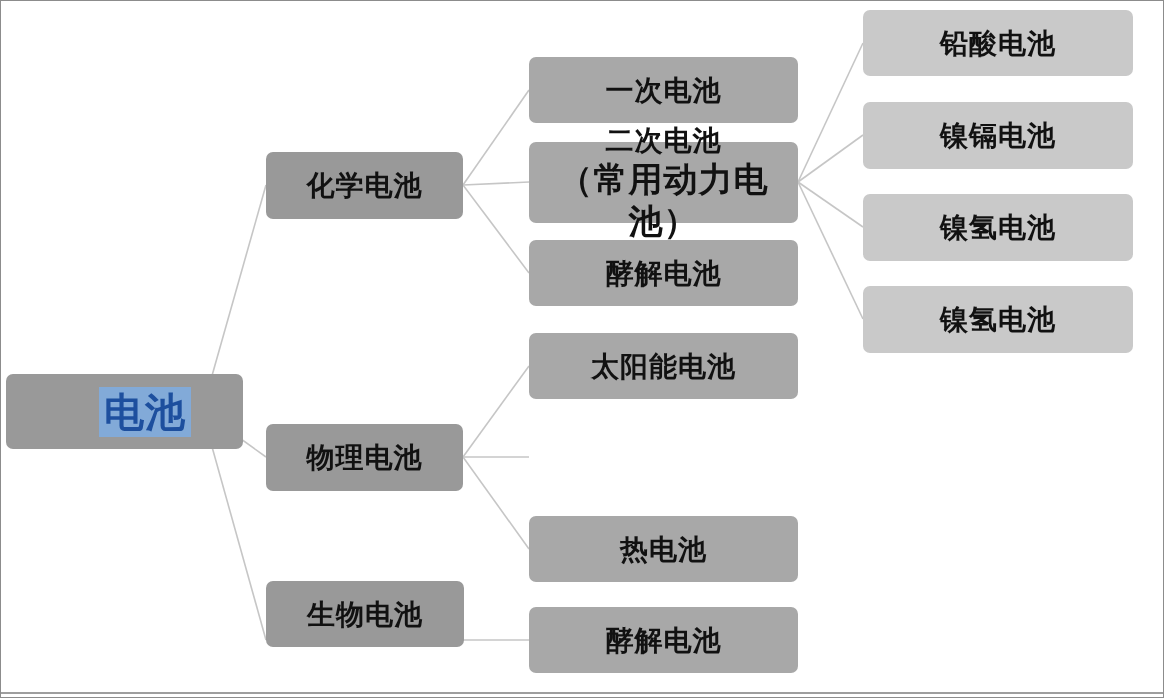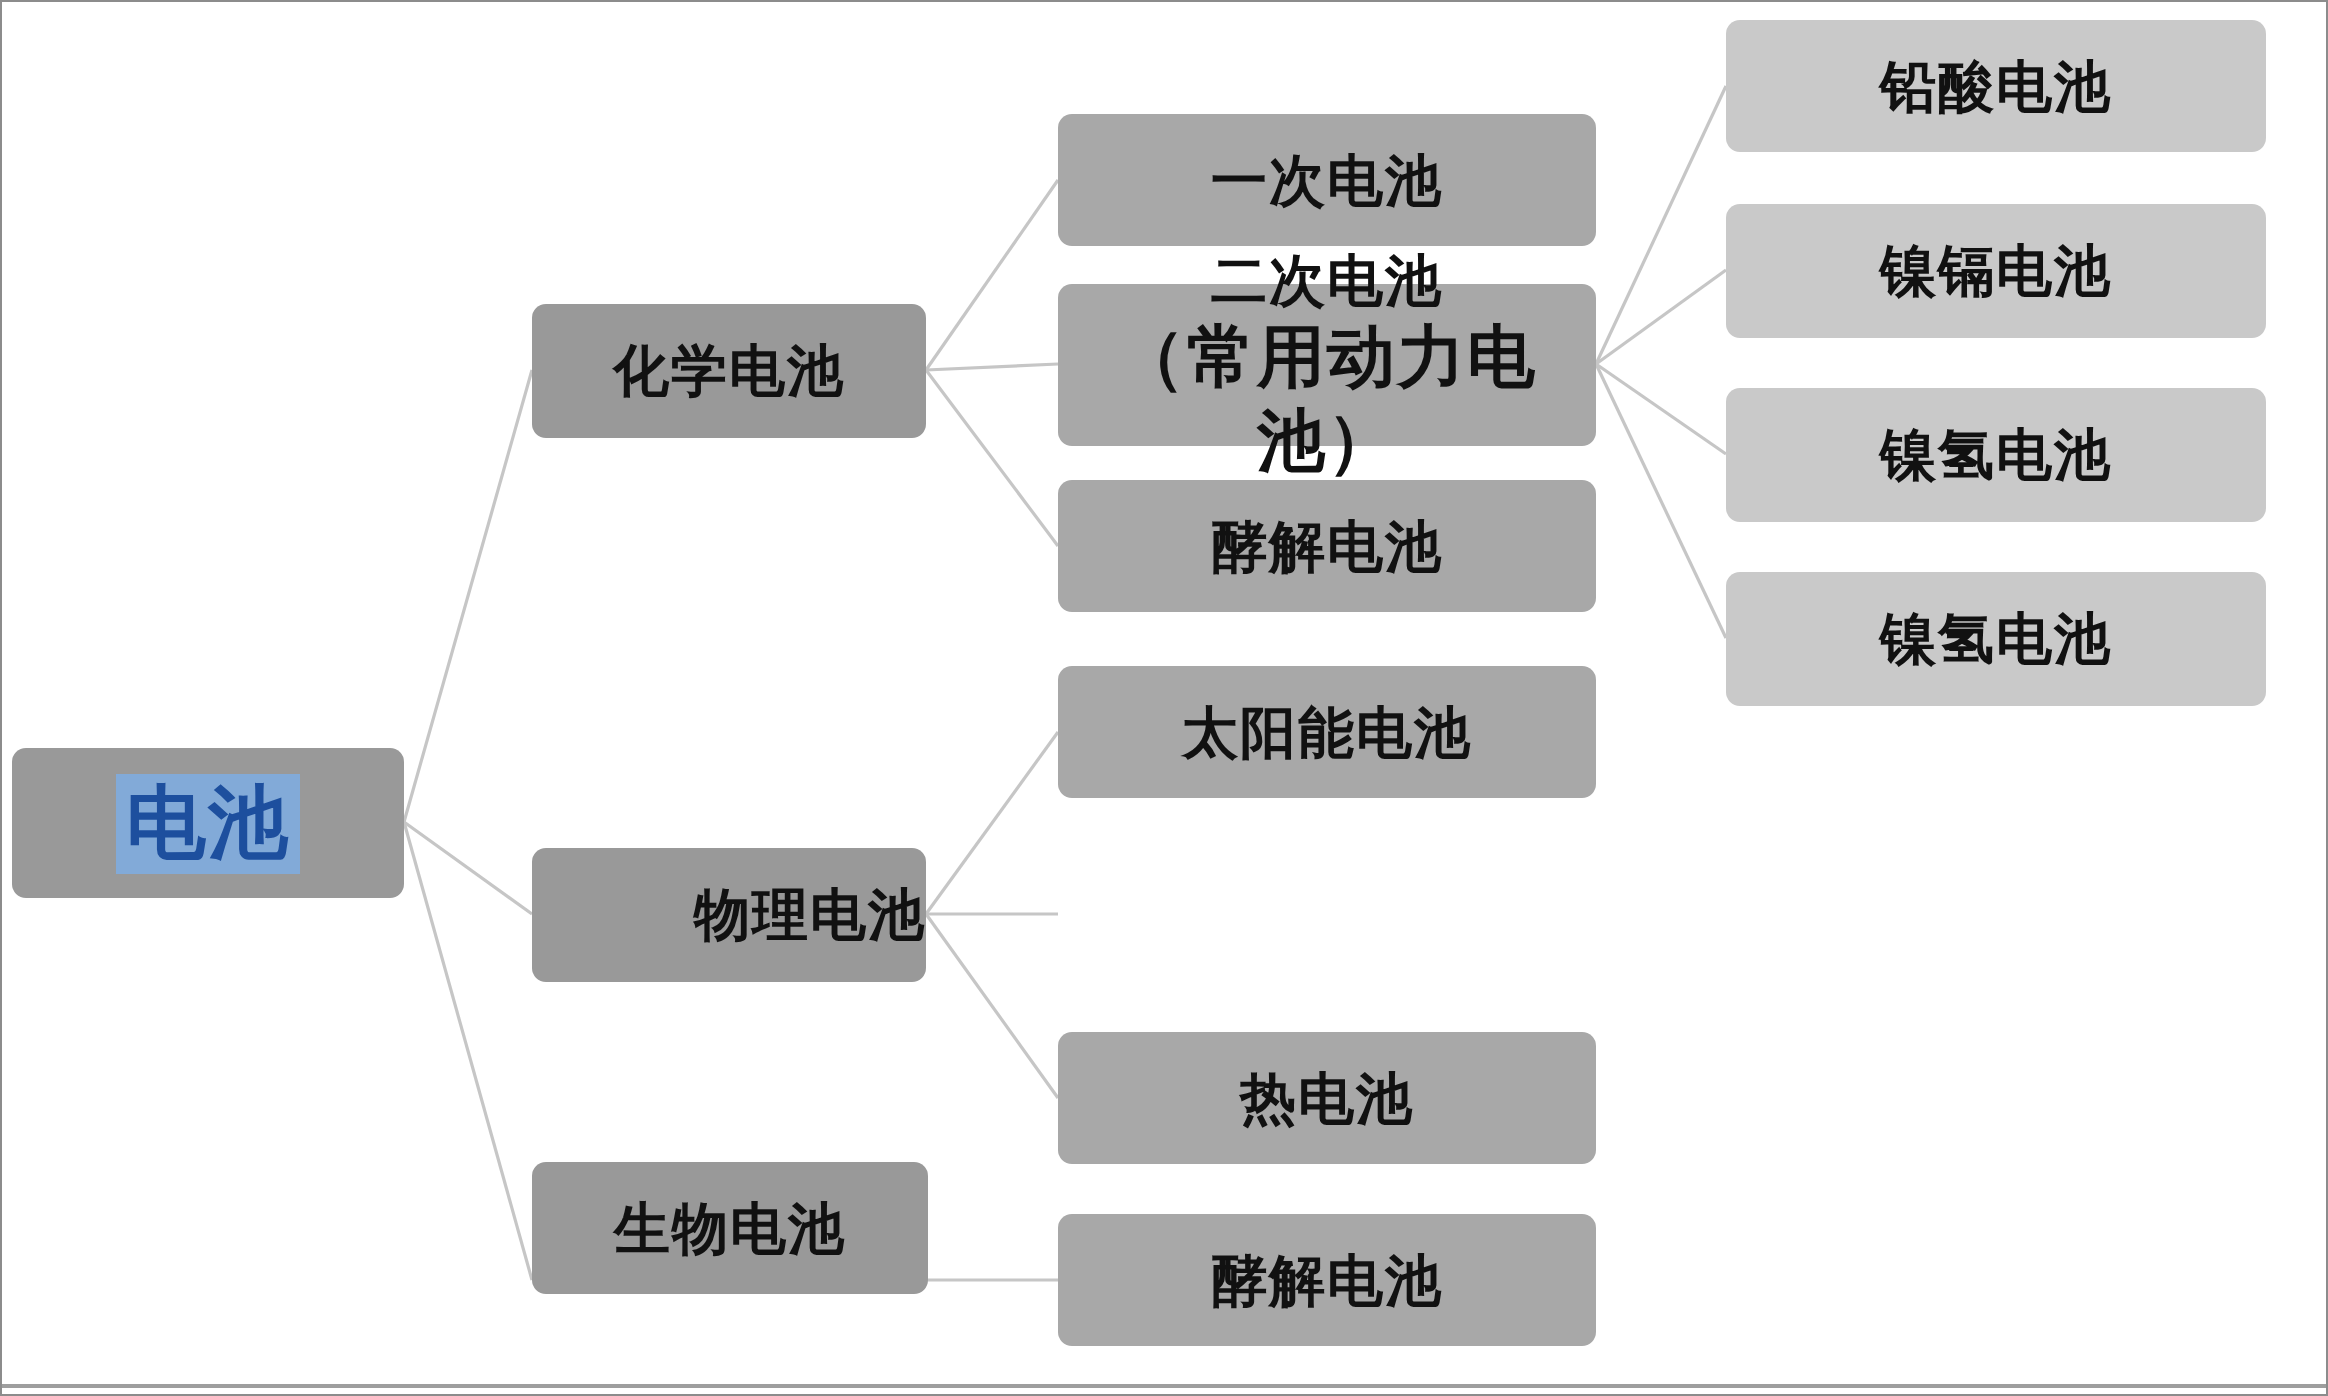--- a/index.html
+++ b/index.html
@@ -33,35 +33,35 @@
     align-items: center;
     justify-content: center;
     border-radius: 7px;
     font-weight: bold;
     color: #111111;
     font-size: 28px;
     line-height: 1.25;
     text-align: center;
     letter-spacing: 1px;
   }
-  .lv1 { background: #999999; font-size: 40px; }
+  .lv1 { background: #999999; font-size: 40px; padding-left: 41px; }
   .lv2 { background: #999999; }
   .lv3 { background: #a8a8a8; }
   .lv4 { background: #c9c9c9; }
 
   .root-highlight {
     background: #82aad8;
     color: #1d4f9e;
     padding: 0 5px;
   }
 
   
   .pos-root        { left: 5px;   top: 373px; width: 196px; height: 75px; }
   .pos-chemical    { left: 265px; top: 151px; width: 197px; height: 67px; }
-  .pos-physical    { left: 265px; top: 423px; width: 197px; height: 67px; align-items: flex-end; }
+  .pos-physical    { left: 265px; top: 423px; width: 197px; height: 67px; }
   .pos-biological  { left: 265px; top: 580px; width: 198px; height: 66px; text-align: center; }
   .pos-primary     { left: 528px; top: 56px;  width: 269px; height: 66px; }
   .pos-secondary   { left: 528px; top: 141px; width: 269px; height: 81px; }
   .pos-fuel        { left: 528px; top: 239px; width: 269px; height: 66px; }
   .pos-solar       { left: 528px; top: 332px; width: 269px; height: 66px; }
   .pos-capacitor   { left: 528px; top: 423px; width: 269px; height: 67px; }
   .pos-thermal     { left: 528px; top: 515px; width: 269px; height: 66px; }
   .pos-fermentation{ left: 528px; top: 606px; width: 269px; height: 66px; }
   .pos-lead        { left: 862px; top: 9px;   width: 270px; height: 66px; }
   .pos-nicd        { left: 862px; top: 101px; width: 270px; height: 67px; justify-content: center; }

